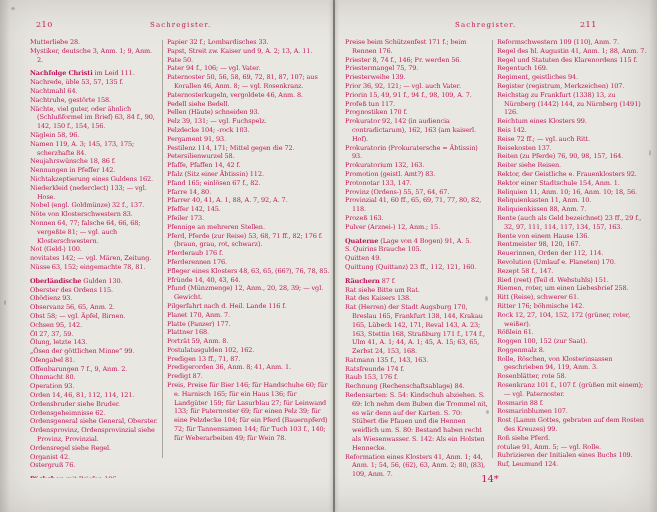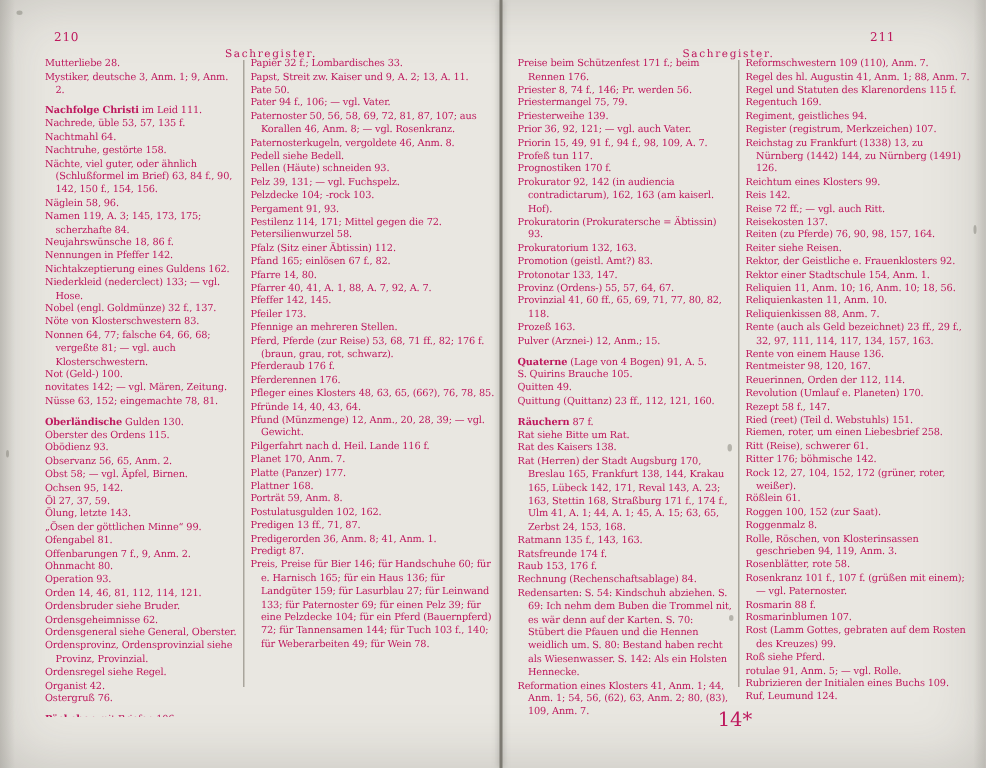--- a/index.html
+++ b/index.html
@@ -8,36 +8,36 @@
     background:#e9e7e1;
     font-family:"DejaVu Serif", serif;
     color:#2e2b26;
     box-shadow: inset 0 0 40px rgba(90,88,82,.25);
   }
   .edge-shade-left  { position:absolute; left:0; top:0; width:10px; height:512px; background:linear-gradient(90deg, rgba(120,117,110,.28), rgba(120,117,110,0)); }
   .edge-shade-right { position:absolute; right:0; top:0; width:8px; height:512px; background:linear-gradient(270deg, rgba(120,117,110,.22), rgba(120,117,110,0)); }
   .page-number { position:absolute; top:20px; font-size:8px; letter-spacing:.5px; }
   .pn-left  { left:36px; }
   .pn-right { left:580px; }
-  .running-title { position:absolute; top:32px; font-size:7px; letter-spacing:1.1px; }
+  .running-title { position:absolute; top:21px; font-size:7px; letter-spacing:1.1px; }
   .rt-left  { left:150px; }
   .rt-right { left:455px; }
   .col { position:absolute; top:38px; font-size:6.5px; line-height:8.8px; letter-spacing:-0.1px; text-align:left; overflow:hidden; bottom:34px; }
   .col-l1 { left:30px;  width:129px; }
   .col-l2 { left:167px; width:163px; }
   .col-r1 { left:345px; width:143px; }
   .col-r2 { left:497px; width:151px; }
   .entry { margin:0; padding-left:7px; text-indent:-7px; }
   .entry.gap { margin-top:5px; }
   .entry b { font-weight:bold; }
   .vrule { position:absolute; width:1px; top:40px; height:418px; background:#a9a59c; }
   .vr-left  { left:162px; }
   .vr-right { left:492px; }
   .spine { position:absolute; left:333px; top:0; width:2px; height:512px; background:#7d7a72; box-shadow:0 0 4px rgba(90,88,82,.55); }
-  .signature { position:absolute; top:473px; left:440px; width:100px; text-align:center; font-size:13px; }
+  .signature { position:absolute; top:473px; left:440px; width:100px; text-align:center; font-size:10px; }
   .speck { position:absolute; background:#8b887f; border-radius:50%; opacity:.55; }
   .sp1 { left:11px;  top:7px;   width:4px; height:3px; }
   .sp2 { left:485px; top:296px; width:3px; height:5px; }
   .sp3 { left:486px; top:410px; width:3px; height:4px; }
   .sp4 { left:649px; top:150px; width:2px; height:6px; }
   .sp5 { left:4px;   top:300px; width:2px; height:5px; }
 </style>
 </head>
 <body>
 
@@ -98,20 +98,21 @@
       <p class="entry">Pater 94 f., 106; — vgl. Vater.</p>
       <p class="entry">Paternoster 50, 56, 58, 69, 72, 81, 87, 107; aus Korallen 46, Anm. 8; — vgl. Rosenkranz.</p>
       <p class="entry">Paternosterkugeln, vergoldete 46, Anm. 8.</p>
       <p class="entry">Pedell siehe Bedell.</p>
       <p class="entry">Pellen (Häute) schneiden 93.</p>
       <p class="entry">Pelz 39, 131; — vgl. Fuchspelz.</p>
       <p class="entry">Pelzdecke 104; -rock 103.</p>
       <p class="entry">Pergament 91, 93.</p>
       <p class="entry">Pestilenz 114, 171; Mittel gegen die 72.</p>
       <p class="entry">Petersilienwurzel 58.</p>
+      <p class="entry">Pfaffe, Pfaffen 14, 42 f.</p>
       <p class="entry">Pfalz (Sitz einer Äbtissin) 112.</p>
       <p class="entry">Pfand 165; einlösen 67 f., 82.</p>
       <p class="entry">Pfarre 14, 80.</p>
       <p class="entry">Pfarrer 40, 41, A. 1, 88, A. 7, 92, A. 7.</p>
       <p class="entry">Pfeffer 142, 145.</p>
       <p class="entry">Pfeiler 173.</p>
       <p class="entry">Pfennige an mehreren Stellen.</p>
       <p class="entry">Pferd, Pferde (zur Reise) 53, 68, 71 ff., 82; 176 f. (braun, grau, rot, schwarz).</p>
       <p class="entry">Pferderaub 176 f.</p>
       <p class="entry">Pferderennen 176.</p>

